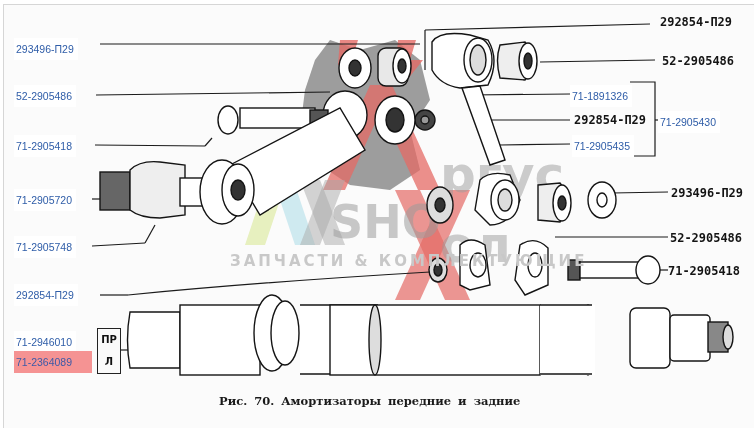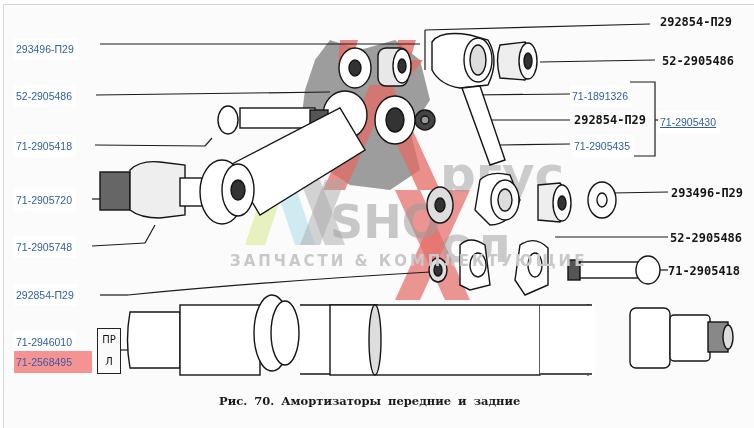--- a/index.html
+++ b/index.html
@@ -5,21 +5,21 @@
   html, body { margin: 0; padding: 0; background: #ffffff; }
   body { width: 754px; height: 428px; position: relative; overflow: hidden; font-family: "Liberation Sans", sans-serif; }
   .frame { position: absolute; left: 3px; top: 4px; width: 751px; height: 424px; border-top: 1px solid #d6d6d6; border-left: 1px solid #d6d6d6; background: #fbfbfb; box-sizing: border-box; }
   .stage { position: absolute; left: 0; top: 0; width: 754px; height: 428px; }
   svg.drawing { position: absolute; left: 0; top: 0; }
   .lbl { position: absolute; font-family: "Liberation Sans", sans-serif; font-size: 10.5px; color: #2f5da8; background: #ffffff; padding: 5px 4px 5px 2px; line-height: 12px; white-space: nowrap; cursor: pointer; }
   .lbl.hl { background: #f59393; color: #3d5aa8; }
   .print { position: absolute; font-family: "DejaVu Sans Mono", "Liberation Mono", monospace; font-weight: bold; font-size: 13px; color: #141414; letter-spacing: 0px; line-height: 14px; white-space: nowrap; transform: scaleX(0.92); transform-origin: left top; }
   .caption { position: absolute; left: 219px; top: 394px; font-family: "DejaVu Serif", "Liberation Serif", serif; font-weight: bold; font-size: 11.5px; color: #1a1a1a; white-space: nowrap; word-spacing: 3px; }
   .wm-text { position: absolute; font-family: "DejaVu Sans", sans-serif; font-weight: bold; font-size: 15px; color: #c8c8c8; letter-spacing: 3px; white-space: nowrap; }
-  .box-pr { position: absolute; left: 97px; top: 328px; width: 22px; height: 44px; border: 1px solid #222; background: #fafafa; font-family: "DejaVu Sans", sans-serif; font-weight: normal; font-size: 10px; color: #111; text-align: center; line-height: 22px; }
+  .box-pr { position: absolute; left: 97px; top: 328px; width: 22px; height: 44px; border: 1px solid #222; background: #fafafa; font-family: "DejaVu Sans", sans-serif; font-weight: bold; font-size: 10px; color: #111; text-align: center; line-height: 22px; }
   .box-pr span { display: block; }
 </style>
 </head>
 <body>
 
 <div class="frame"></div>
 
 <div class="stage">
 
   <svg class="drawing" width="754" height="428" viewBox="0 0 754 428">
@@ -168,20 +168,20 @@
     <span>Л</span>
   </div>
 
   <a class="lbl" style="left:14px; top:38px;">293496-П29</a>
   <a class="lbl" style="left:14px; top:85px;">52-2905486</a>
   <a class="lbl" style="left:14px; top:135px;">71-2905418</a>
   <a class="lbl" style="left:14px; top:189px;">71-2905720</a>
   <a class="lbl" style="left:14px; top:236px;">71-2905748</a>
   <a class="lbl" style="left:14px; top:284px;">292854-П29</a>
   <a class="lbl" style="left:14px; top:331px;">71-2946010</a>
-  <a class="lbl hl" style="left:14px; top:351px; width:72px;">71-2568495</a>
+  <a class="lbl hl" style="left:14px; top:351px; width:72px;">71-2364089</a>
 
   <a class="lbl" style="left:570px; top:85px;">71-1891326</a>
   <a class="lbl" style="left:572px; top:135px;">71-2905435</a>
-  <a class="lbl" style="left:658px; top:111px;text-decoration:underline;">71-2905430</a>
+  <a class="lbl" style="left:658px; top:111px;">71-2905430</a>
 
   <div class="caption">Рис. 70. Амортизаторы передние и задние</div>
 </div>
 
 </body></html>

